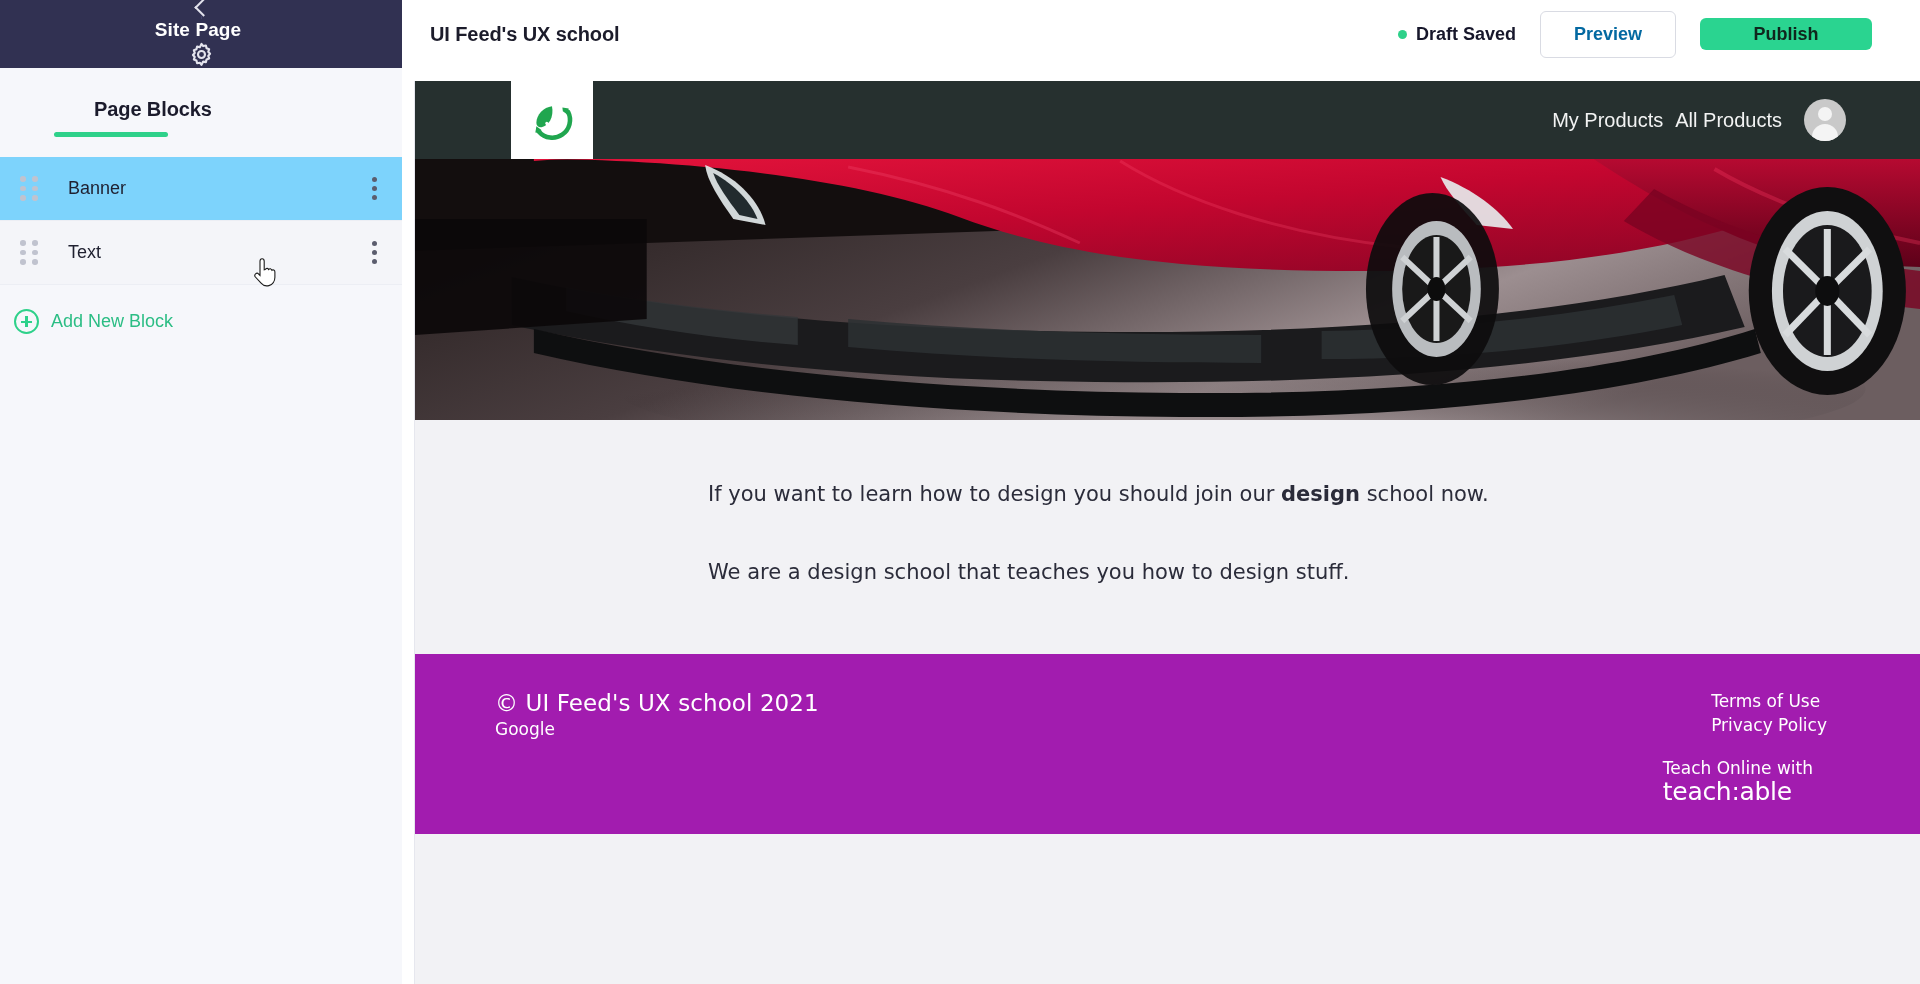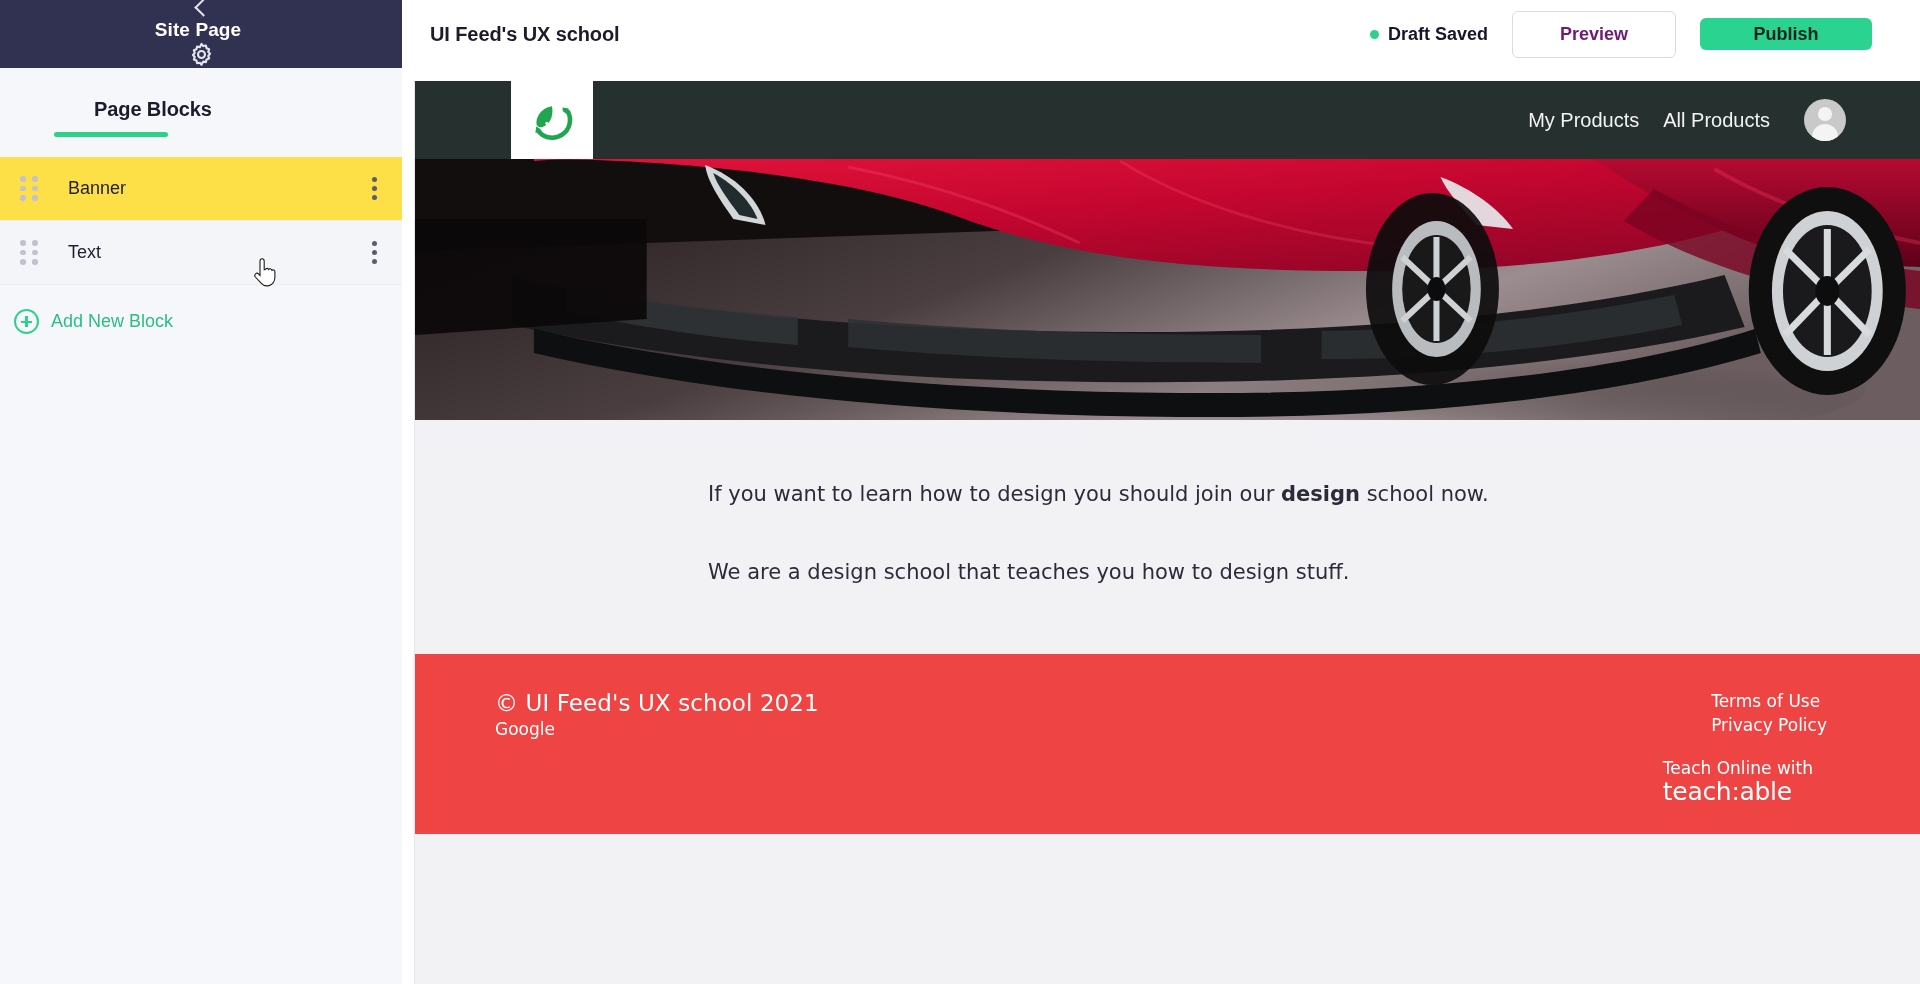--- a/index.html
+++ b/index.html
@@ -39,39 +39,39 @@
     flex: 1; background: #ffffff; display: flex; align-items: center; padding: 0 48px 0 28px;
   }
   .page-title { font-size: 20px; font-weight: bold; color: #1c1c2b; letter-spacing: -.1px; }
   .topbar-actions { margin-left: auto; display: flex; align-items: center; gap: 24px; }
   .draft-status { display: flex; align-items: center; gap: 9px; font-size: 18px; font-weight: bold; color: #17172b; }
   .draft-dot { width: 9px; height: 9px; border-radius: 50%; background: #2ed18a; display:inline-block; }
   .btn {
     font-family: "Liberation Sans", sans-serif; font-size: 18px; font-weight: bold;
     border-radius: 6px; cursor: pointer; display:flex; align-items:center; justify-content:center;
   }
-  .btn-preview { width: 164px; height: 47px; background:#fff; border: 1.5px solid #d9dbe3; color:#701a75; }
+  .btn-preview { width: 136px; height: 47px; background:#fff; border: 1.5px solid #d9dbe3; color:#0369a1; }
   .btn-publish { width: 172px; height: 32px; background:#2ad490; border: none; color:#10261d; }
 
   
   .body-row { flex: 1; display: flex; min-height: 0; }
 
   
   .sidebar { width: 402px; flex: 0 0 402px; background: #f6f7fb; display: flex; flex-direction: column; }
   .blocks-head {
     padding: 30px 0 0 54px;
   }
   .blocks-head-label { font-size: 20px; font-weight: bold; color: #1b1b2c; letter-spacing: -.1px; margin-left: 40px; }
   .blocks-head-underline { width: 114px; height: 5px; background: #2ed18a; border-radius: 3px; margin-top: 11px; }
   .blocks-list { margin-top: 20px; }
   .block-row {
     height: 64px; display: flex; align-items: center; padding: 0 0 0 20px;
     border-bottom: 1px solid #eceef4; cursor: pointer; position: relative;
   }
-  .block-row.bg-white { background: #fde047; }
+  .block-row.bg-white { background: #7dd3fc; }
   .block-row.bg-hover { background: #f4f5f9; }
   .drag-handle { width: 26px; display: grid; grid-template-columns: 6px 6px; gap: 4px 6px; margin-right: 22px; }
   .drag-handle i { width: 5.5px; height: 5.5px; border-radius: 50%; background: #c0c3cf; display:block; }
   .block-label { font-size: 18px; color: #1f2030; }
   .block-menu { margin-left: auto; width: 56px; display:flex; align-items:center; justify-content:center; cursor:pointer; }
   .kebab { display: flex; flex-direction: column; gap: 4px; }
   .kebab i { width: 5px; height: 5px; border-radius: 50%; background: #5b5d6e; display:block; }
 
   .add-block { display: flex; align-items: center; gap: 12px; padding: 24px 0 0 14px; cursor: pointer; width: max-content; }
   .plus-circle {
@@ -90,21 +90,21 @@
     width: 100%; height: 100%; background: #f2f2f5; position: relative; overflow: hidden;
     box-shadow: -1px 0 0 #e6e7ee;
   }
 
   
   .site-header { height: 78px; background: #26302f; display:flex; align-items:center; position: relative; }
   .site-logo-box {
     position: absolute; left: 96px; top: 0; width: 82px; height: 84px;
     background:#ffffff; display:flex; align-items:center; justify-content:center;
   }
-  .site-nav { margin-left: auto; display:flex; align-items:center; gap: 24px; padding-right: 74px; }
+  .site-nav { margin-left: auto; display:flex; align-items:center; gap: 12px; padding-right: 74px; }
   .site-nav-link { color:#f2f3f3; font-size: 20px; cursor: pointer; }
   .avatar {
     width: 42px; height: 42px; border-radius: 50%; background: #c9c9c9; margin-left: 10px;
     position: relative; overflow: hidden; cursor: pointer;
   }
   .avatar::before {
     content:""; position:absolute; left:50%; top:8px; transform: translateX(-50%);
     width: 14px; height: 14px; border-radius: 50%; background: #f4f4f4;
   }
   .avatar::after {
@@ -117,21 +117,21 @@
   .hero-svg { position:absolute; inset:0; width:100%; height:100%; display:block; }
 
   
   .text-block { background:#f2f2f5; padding: 62px 0 70px 0; }
   .text-line { font-size: 21px; color:#2b2c3a; font-family: "DejaVu Sans", sans-serif; padding-left: 293px; }
   .text-line + .text-line { margin-top: 54px; }
   .text-line b { font-weight: bold; }
 
   
   .site-footer {
-    background:#ef4444; height: 180px; position: relative; color:#ffffff;
+    background:#a21caf; height: 180px; position: relative; color:#ffffff;
     font-family: "DejaVu Sans", sans-serif;
   }
   .footer-left { position:absolute; left: 80px; top: 36px; }
   .footer-copy { font-size: 23px; letter-spacing: .1px; }
   .footer-sub { font-size: 17px; margin-top: 3px; }
   .footer-right { position:absolute; right: 93px; top: 36px; text-align: left; }
   .footer-link { font-size: 17px; line-height: 1.4; cursor: pointer; }
   .footer-teach { position:absolute; right: 107px; top: 104px; text-align:left; }
   .footer-teach-label { font-size: 17px; }
   .footer-teach-brand { font-size: 25px; letter-spacing: -.3px; margin-top: -1px; }

